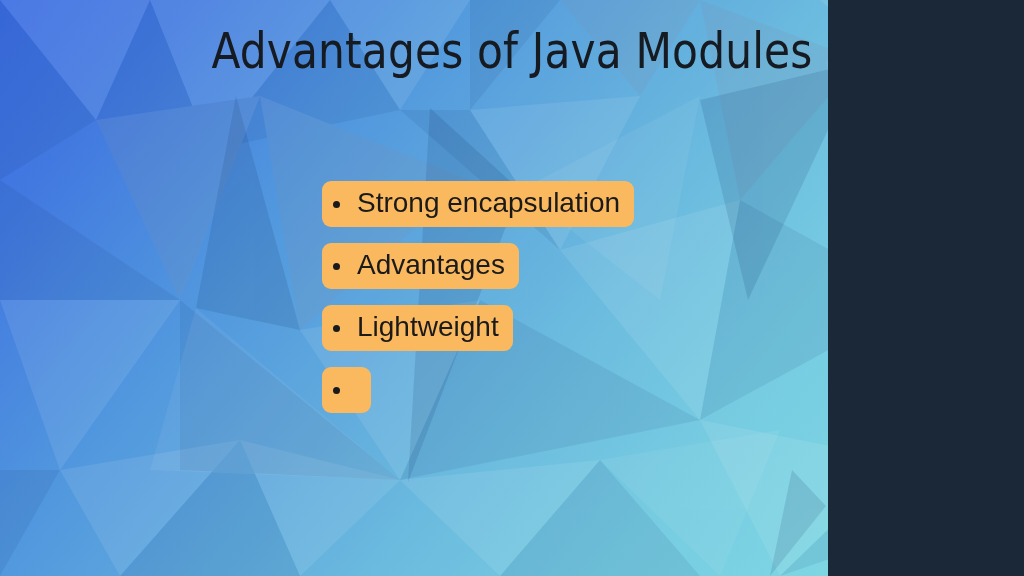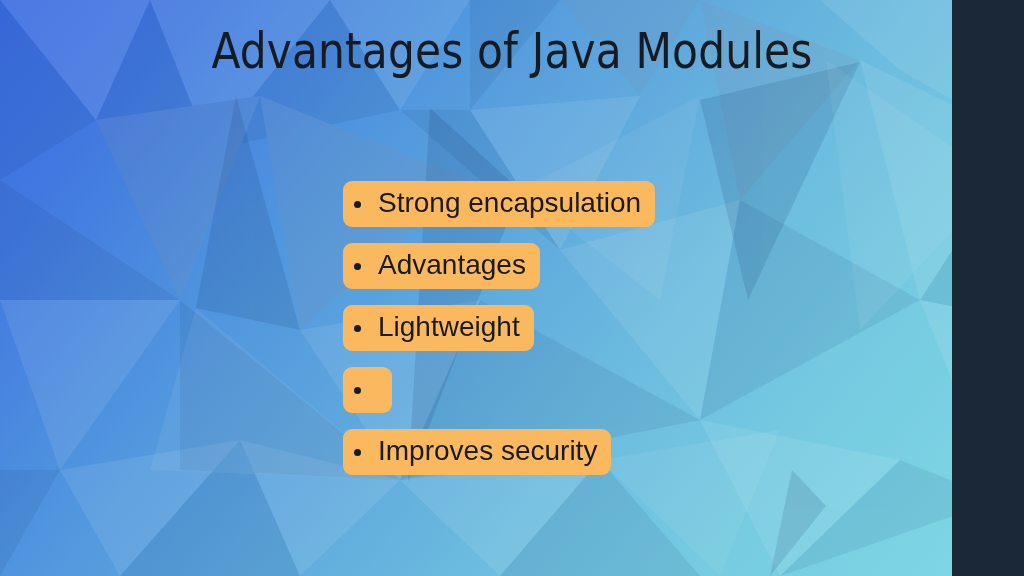--- a/index.html
+++ b/index.html
@@ -3,21 +3,21 @@
 <meta charset="utf-8">
 <title>Advantages of Java Modules</title>
 <style>
   html, body {
     margin: 0;
     padding: 0;
     background: #1b2838;
   }
   #slide {
     position: relative;
-    width: 952px;
+    width: 828px;
     height: 576px;
     overflow: hidden;
     font-family: "Liberation Sans", sans-serif;
     
     background:
       linear-gradient(128deg,
         #3a6ce2 0%,
         #4279e0 14%,
         #5197de 34%,
         #5fa9dd 50%,
@@ -47,21 +47,21 @@
     letter-spacing: 0.2px;
     color: #161a21;
     white-space: nowrap;
     transform: scaleX(0.94);
     transform-origin: 512px 50%;
   }
 
   
   #bullets {
     position: absolute;
-    left: 343px;
+    left: 322px;
     top: 181px;
     display: flex;
     flex-direction: column;
     align-items: flex-start;
     gap: 16px;
   }
   .bullet-row {
     display: flex;
     align-items: center;
     height: 46px;
@@ -167,19 +167,15 @@
 
     <div class="bullet-row">
       <span class="bullet-dot"></span>
       <span class="bullet-label">Lightweight</span>
     </div>
 
     <div class="bullet-row">
       <span class="bullet-dot"></span>
     </div>
 
-    <div class="bullet-row">
-      <span class="bullet-dot"></span>
-      <span class="bullet-label">Improves security</span>
-    </div>
 
   </div>
 </div>
 
 </body></html>

